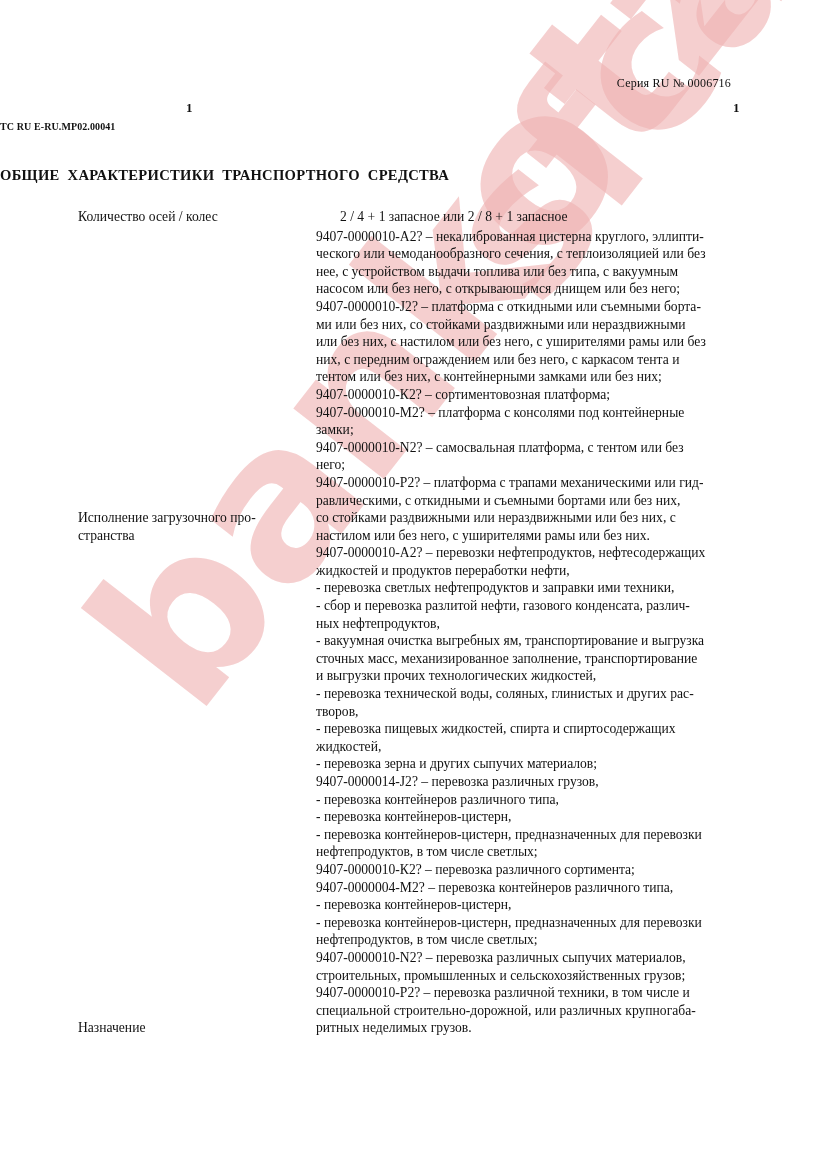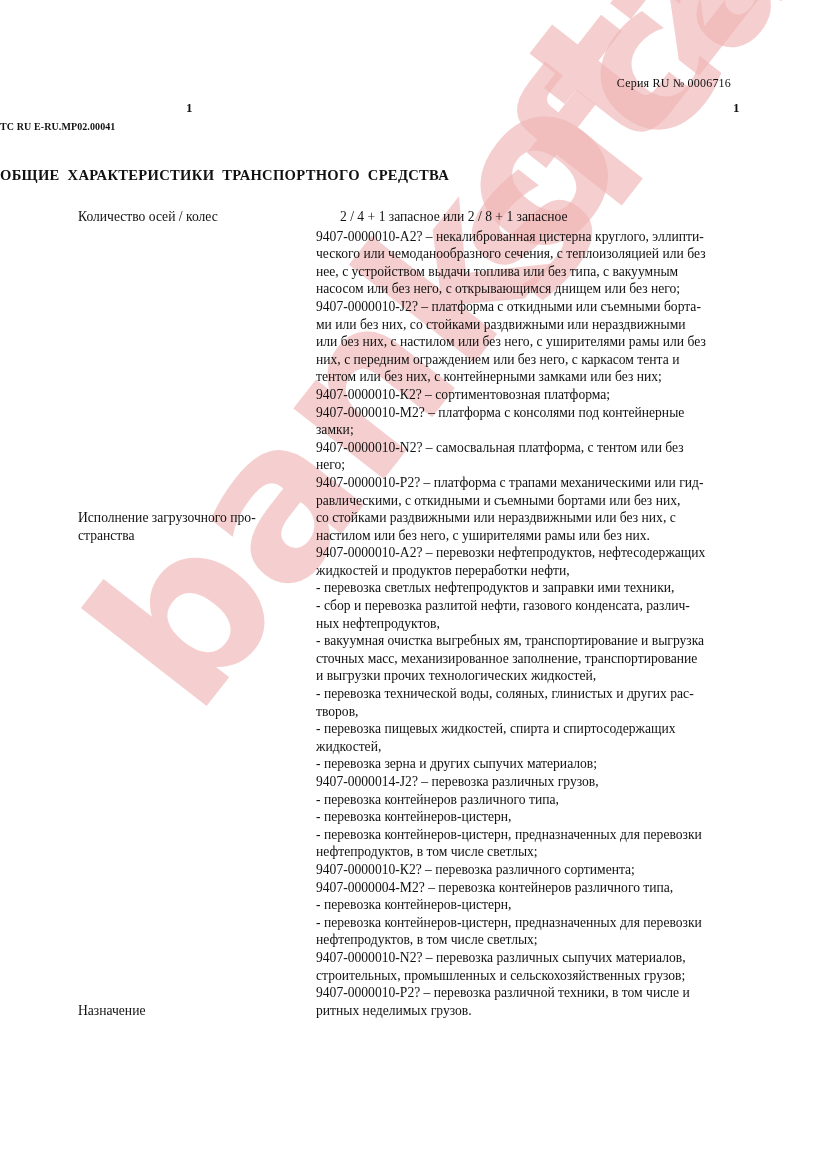--- a/index.html
+++ b/index.html
@@ -236,19 +236,20 @@
           <span class="line">- перевозка контейнеров-цистерн, предназначенных для перевозки</span>
           <span class="line">нефтепродуктов, в том числе светлых;</span>
           <span class="line">9407-0000010-К2? – перевозка различного сортимента;</span>
           <span class="line">9407-0000004-М2? – перевозка контейнеров различного типа,</span>
           <span class="line">- перевозка контейнеров-цистерн,</span>
           <span class="line">- перевозка контейнеров-цистерн, предназначенных для перевозки</span>
           <span class="line">нефтепродуктов, в том числе светлых;</span>
           <span class="line">9407-0000010-N2? – перевозка различных сыпучих материалов,</span>
           <span class="line">строительных, промышленных и сельскохозяйственных грузов;</span>
           <span class="line">9407-0000010-Р2? – перевозка различной техники, в том числе и</span>
+          <span class="line">специальной строительно-дорожной, или различных крупногаба-</span>
           <span class="line">ритных неделимых грузов.</span>
         </div>
       </div>
 
     </div>
   </div>
 </div>
 
 </body></html>

